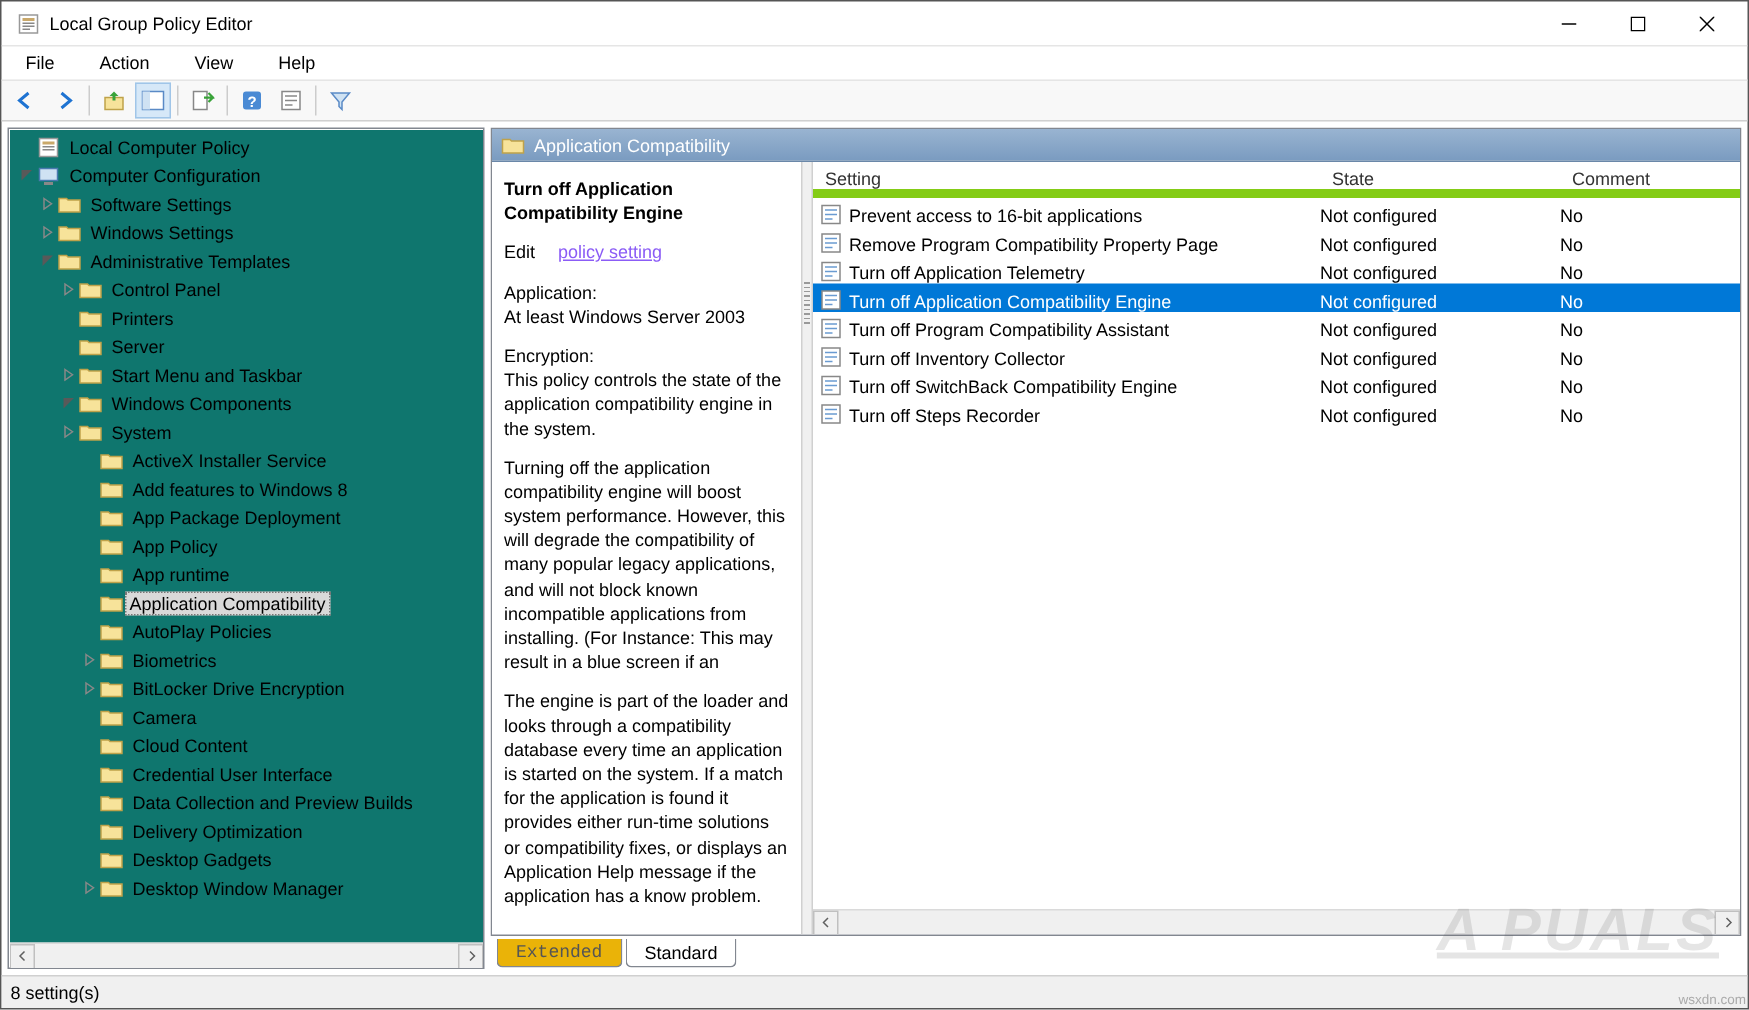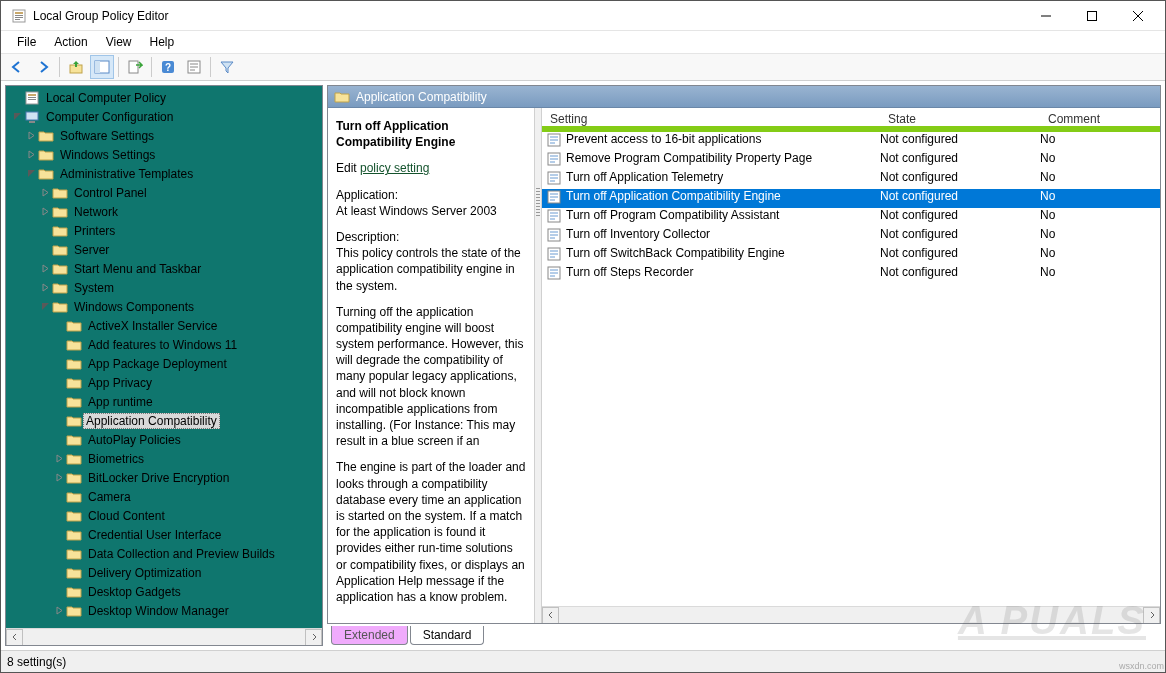--- a/index.html
+++ b/index.html
@@ -3,21 +3,21 @@
 <meta charset="utf-8">
 <style>
 * { box-sizing: border-box; margin: 0; padding: 0; }
 body { font-family: "Segoe UI", Tahoma, sans-serif; font-size: 12px; background: #fff; color: #000; width: 1166px; height: 673px; overflow: hidden; border: 1px solid #555; display: flex; flex-direction: column; }
 .titlebar { height: 30px; display: flex; align-items: center; padding: 0 4px; border-bottom: 1px solid #e5e5e5; }
 .titlebar .icon { width: 16px; height: 16px; margin: 0 6px; }
 .titlebar .title { flex: 1; font-size: 12px; }
 .win-controls { display: flex; }
 .win-btn { width: 46px; height: 30px; display: flex; align-items: center; justify-content: center; }
 .win-btn svg { width: 10px; height: 10px; }
-.menubar { height: 22px; display: flex; align-items: center; padding: 0 8px; gap: 2px; }
+.menubar { height: 22px; display: flex; align-items: center; padding: 0 8px; gap: 14px; }
 .menubar .menu-item { padding: 2px 8px; }
 .toolbar { height: 28px; display: flex; align-items: center; padding: 0 4px; gap: 2px; border-top: 1px solid #e5e5e5; border-bottom: 1px solid #d0d0d0; background: #f8f8f8; }
 .tb-btn { width: 24px; height: 24px; display: flex; align-items: center; justify-content: center; border: 1px solid transparent; }
 .tb-btn.active { border: 1px solid #a0c5e8; background: #d6e8f8; }
 .tb-sep { width: 1px; height: 20px; background: #ccc; margin: 0 2px; }
 .content { flex: 1; display: flex; overflow: hidden; }
 .tree-pane { width: 318px; border: 1px solid #828790; margin: 4px 2px 4px 4px; overflow: auto; background: #0f766e; position: relative; }
 .tree { padding: 2px 0 2px 4px; }
 .tree-row { display: flex; align-items: center; height: 19px; white-space: nowrap; padding-right: 6px; }
 .tree-row.selected .label { background: #d9d9d9; border: 1px dotted #777; padding: 0 2px; margin-left: -3px; }
@@ -26,43 +26,43 @@
 .spacer14 { width: 14px; flex-shrink: 0; display: inline-block; }
 .folder-icon { width: 16px; height: 16px; margin-right: 4px; flex-shrink: 0; }
 .tree-row .label { padding: 1px 2px; }
 .right-pane { flex: 1; display: flex; flex-direction: column; margin: 4px 4px 4px 2px; overflow: hidden; }
 .right-body { flex: 1; border: 1px solid #828790; display: flex; flex-direction: column; overflow: hidden; }
 .right-header { height: 22px; background: linear-gradient(#99b4d1, #7a9bc0); color: #fff; display: flex; align-items: center; padding: 0 6px; font-size: 12px; border-bottom: 1px solid #6a87a8; }
 .right-header .hicon { width: 16px; height: 16px; margin-right: 6px; }
 .right-content { flex: 1; display: flex; overflow: hidden; }
 .desc-pane { width: 206px; padding: 10px 8px 8px 8px; font-size: 12px; line-height: 1.35; overflow: hidden; position: relative; }
 .desc-pane .desc-title { font-weight: bold; margin-bottom: 10px; }
-.desc-pane a { color: #14532d; text-decoration: underline; }
+.desc-pane a { color: #8b5cf6; text-decoration: underline; margin-left: 12px; }
 .desc-pane .section { margin-bottom: 10px; }
 .vsplit { width: 8px; background: #f0f0f0; border-left: 1px solid #d0d0d0; border-right: 1px solid #d0d0d0; display: flex; align-items: flex-start; justify-content: center; padding-top: 80px; cursor: ew-resize; }
 .vsplit .grip { width: 4px; height: 30px; background: repeating-linear-gradient(#999 0 1px, transparent 1px 3px); }
 .list-pane { flex: 1; display: flex; flex-direction: column; overflow: hidden; }
 .list-header { height: 24px; display: flex; border-bottom: 6px solid #84cc16; }
 .list-header .col { padding: 4px 8px; font-size: 12px; color: #333; }
 .col-setting { flex: 1; }
 .col-state { width: 160px; text-align: left; }
 .col-comment { width: 120px; text-align: left; }
 .list-rows { flex: 1; overflow: auto; }
-.list-row { height: 19px; display: flex; align-items: flex-start; font-size: 12px; padding: 0 0 0 4px; }
+.list-row { height: 19px; display: flex; align-items: flex-end; font-size: 12px; padding: 0 0 0 4px; }
 .list-row.selected { background: #0078d7; color: #fff; }
 .list-row .item-icon { width: 16px; height: 16px; margin-right: 4px; flex-shrink: 0; }
 .list-row .c-setting { flex: 1; white-space: nowrap; overflow: hidden; text-overflow: ellipsis; }
 .list-row .c-state { width: 160px; }
 .list-row .c-comment { width: 120px; }
 .hscroll { height: 17px; background: #f0f0f0; border-top: 1px solid #dadada; display: flex; align-items: center; }
 .hscroll .arrow { width: 17px; height: 17px; display: flex; align-items: center; justify-content: center; background: #f0f0f0; border: 1px solid #c0c0c0; }
 .hscroll .track { flex: 1; height: 17px; }
 .tabs { height: 22px; display: flex; align-items: flex-end; padding-left: 4px; }
 .tab { padding: 2px 12px; border: 1px solid #828790; border-top: none; border-radius: 0 0 4px 4px; margin-right: 2px; background: #fff; font-size: 12px; position: relative; top: -1px; }
-.tab.inactive { background: #f0abfc; color: #555; }
+.tab.inactive { background: #eab308; color: #555; font-family: Liberation Mono, monospace; }
 .statusbar { height: 22px; border-top: 1px solid #d0d0d0; display: flex; align-items: center; padding: 0 6px; font-size: 12px; background: #f0f0f0; }
 .watermark { position: fixed; right: 20px; bottom: 30px; opacity: 0.15; font-size: 40px; font-weight: bold; color: #555; font-style: italic; pointer-events: none; letter-spacing: 2px; text-decoration: underline; }
 .corner { position: fixed; right: 2px; bottom: 2px; font-size: 9px; color: #aaa; pointer-events: none; }
 </style>
 </head>
 <body>
 
 <div class="titlebar">
   <span class="icon">
     <svg viewBox="0 0 16 16">
@@ -226,33 +226,20 @@
             </svg>
           </span>
           <span class="folder-icon"><svg viewBox="0 0 16 16">
               <path d="M1 4 L6 4 L7 5 L15 5 L15 13 L1 13 Z" fill="#f7e39a" stroke="#bfa24a"></path>
             </svg></span>
           <span class="label">Control Panel</span>
         </div>
         <div class="tree-row">
           <span class="spacer14"></span>
           <span class="spacer14"></span>
-          <span class="expander">
-            <svg viewBox="0 0 9 9">
-              <path d="M2 1 L7 4.5 L2 8 Z" fill="none" stroke="#888"></path>
-            </svg>
-          </span>
-          <span class="folder-icon"><svg viewBox="0 0 16 16">
-              <path d="M1 4 L6 4 L7 5 L15 5 L15 13 L1 13 Z" fill="#f7e39a" stroke="#bfa24a"></path>
-            </svg></span>
-          <span class="label">Network</span>
-        </div>
-        <div class="tree-row">
-          <span class="spacer14"></span>
-          <span class="spacer14"></span>
           <span class="spacer14"></span>
           <span class="folder-icon"><svg viewBox="0 0 16 16">
               <path d="M1 4 L6 4 L7 5 L15 5 L15 13 L1 13 Z" fill="#f7e39a" stroke="#bfa24a"></path>
             </svg></span>
           <span class="label">Printers</span>
         </div>
         <div class="tree-row">
           <span class="spacer14"></span>
           <span class="spacer14"></span>
           <span class="spacer14"></span>
@@ -272,80 +259,80 @@
           <span class="folder-icon"><svg viewBox="0 0 16 16">
               <path d="M1 4 L6 4 L7 5 L15 5 L15 13 L1 13 Z" fill="#f7e39a" stroke="#bfa24a"></path>
             </svg></span>
           <span class="label">Start Menu and Taskbar</span>
         </div>
         <div class="tree-row">
           <span class="spacer14"></span>
           <span class="spacer14"></span>
           <span class="expander">
             <svg viewBox="0 0 9 9">
+              <path d="M1 1 L8 1 L1 8 Z" fill="#595959"></path>
+            </svg>
+          </span>
+          <span class="folder-icon"><svg viewBox="0 0 16 16">
+              <path d="M1 4 L6 4 L7 5 L15 5 L15 13 L1 13 Z" fill="#f7e39a" stroke="#bfa24a"></path>
+            </svg></span>
+          <span class="label">Windows Components</span>
+        </div>
+        <div class="tree-row">
+          <span class="spacer14"></span>
+          <span class="spacer14"></span>
+          <span class="expander">
+            <svg viewBox="0 0 9 9">
               <path d="M2 1 L7 4.5 L2 8 Z" fill="none" stroke="#888"></path>
             </svg>
           </span>
           <span class="folder-icon"><svg viewBox="0 0 16 16">
               <path d="M1 4 L6 4 L7 5 L15 5 L15 13 L1 13 Z" fill="#f7e39a" stroke="#bfa24a"></path>
             </svg></span>
           <span class="label">System</span>
         </div>
         <div class="tree-row">
           <span class="spacer14"></span>
           <span class="spacer14"></span>
-          <span class="expander">
-            <svg viewBox="0 0 9 9">
-              <path d="M1 1 L8 1 L1 8 Z" fill="#595959"></path>
-            </svg>
-          </span>
-          <span class="folder-icon"><svg viewBox="0 0 16 16">
-              <path d="M1 4 L6 4 L7 5 L15 5 L15 13 L1 13 Z" fill="#f7e39a" stroke="#bfa24a"></path>
-            </svg></span>
-          <span class="label">Windows Components</span>
-        </div>
-        <div class="tree-row">
-          <span class="spacer14"></span>
-          <span class="spacer14"></span>
           <span class="spacer14"></span>
           <span class="spacer14"></span>
           <span class="folder-icon"><svg viewBox="0 0 16 16">
               <path d="M1 4 L6 4 L7 5 L15 5 L15 13 L1 13 Z" fill="#f7e39a" stroke="#bfa24a"></path>
             </svg></span>
           <span class="label">ActiveX Installer Service</span>
         </div>
         <div class="tree-row">
           <span class="spacer14"></span>
           <span class="spacer14"></span>
           <span class="spacer14"></span>
           <span class="spacer14"></span>
           <span class="folder-icon"><svg viewBox="0 0 16 16">
               <path d="M1 4 L6 4 L7 5 L15 5 L15 13 L1 13 Z" fill="#f7e39a" stroke="#bfa24a"></path>
             </svg></span>
-          <span class="label">Add features to Windows 11</span>
+          <span class="label">Add features to Windows 8</span>
         </div>
         <div class="tree-row">
           <span class="spacer14"></span>
           <span class="spacer14"></span>
           <span class="spacer14"></span>
           <span class="spacer14"></span>
           <span class="folder-icon"><svg viewBox="0 0 16 16">
               <path d="M1 4 L6 4 L7 5 L15 5 L15 13 L1 13 Z" fill="#f7e39a" stroke="#bfa24a"></path>
             </svg></span>
           <span class="label">App Package Deployment</span>
         </div>
         <div class="tree-row">
           <span class="spacer14"></span>
           <span class="spacer14"></span>
           <span class="spacer14"></span>
           <span class="spacer14"></span>
           <span class="folder-icon"><svg viewBox="0 0 16 16">
               <path d="M1 4 L6 4 L7 5 L15 5 L15 13 L1 13 Z" fill="#f7e39a" stroke="#bfa24a"></path>
             </svg></span>
-          <span class="label">App Privacy</span>
+          <span class="label">App Policy</span>
         </div>
         <div class="tree-row">
           <span class="spacer14"></span>
           <span class="spacer14"></span>
           <span class="spacer14"></span>
           <span class="spacer14"></span>
           <span class="folder-icon"><svg viewBox="0 0 16 16">
               <path d="M1 4 L6 4 L7 5 L15 5 L15 13 L1 13 Z" fill="#f7e39a" stroke="#bfa24a"></path>
             </svg></span>
           <span class="label">App runtime</span>
@@ -502,21 +489,21 @@
         <div class="desc-pane">
           <div class="desc-title">Turn off Application Compatibility Engine</div>
           <div class="section">
             <span>Edit </span><a href="#">policy setting</a>
           </div>
           <div class="section">
             <div>Application:</div>
             <div>At least Windows Server 2003</div>
           </div>
           <div class="section">
-            <div>Description:</div>
+            <div>Encryption:</div>
             <div> This policy controls the state of the application compatibility engine in the system.</div>
           </div>
           <div class="section">Turning off the application compatibility engine will boost system performance.  However, this will degrade the compatibility of many popular legacy applications, and will not block known incompatible applications from installing.  (For Instance: This may result in a blue screen if an</div>
           <div class="section">The engine is part of the loader and looks through a compatibility database every time an application is started on the system.  If a match for the application is found it provides either run-time solutions or compatibility fixes, or displays an Application Help message if the application has a know problem.</div>
         </div>
         <div class="vsplit">
             <div class="grip"></div>
           </div>
         <div class="list-pane">
           <div class="list-header">

